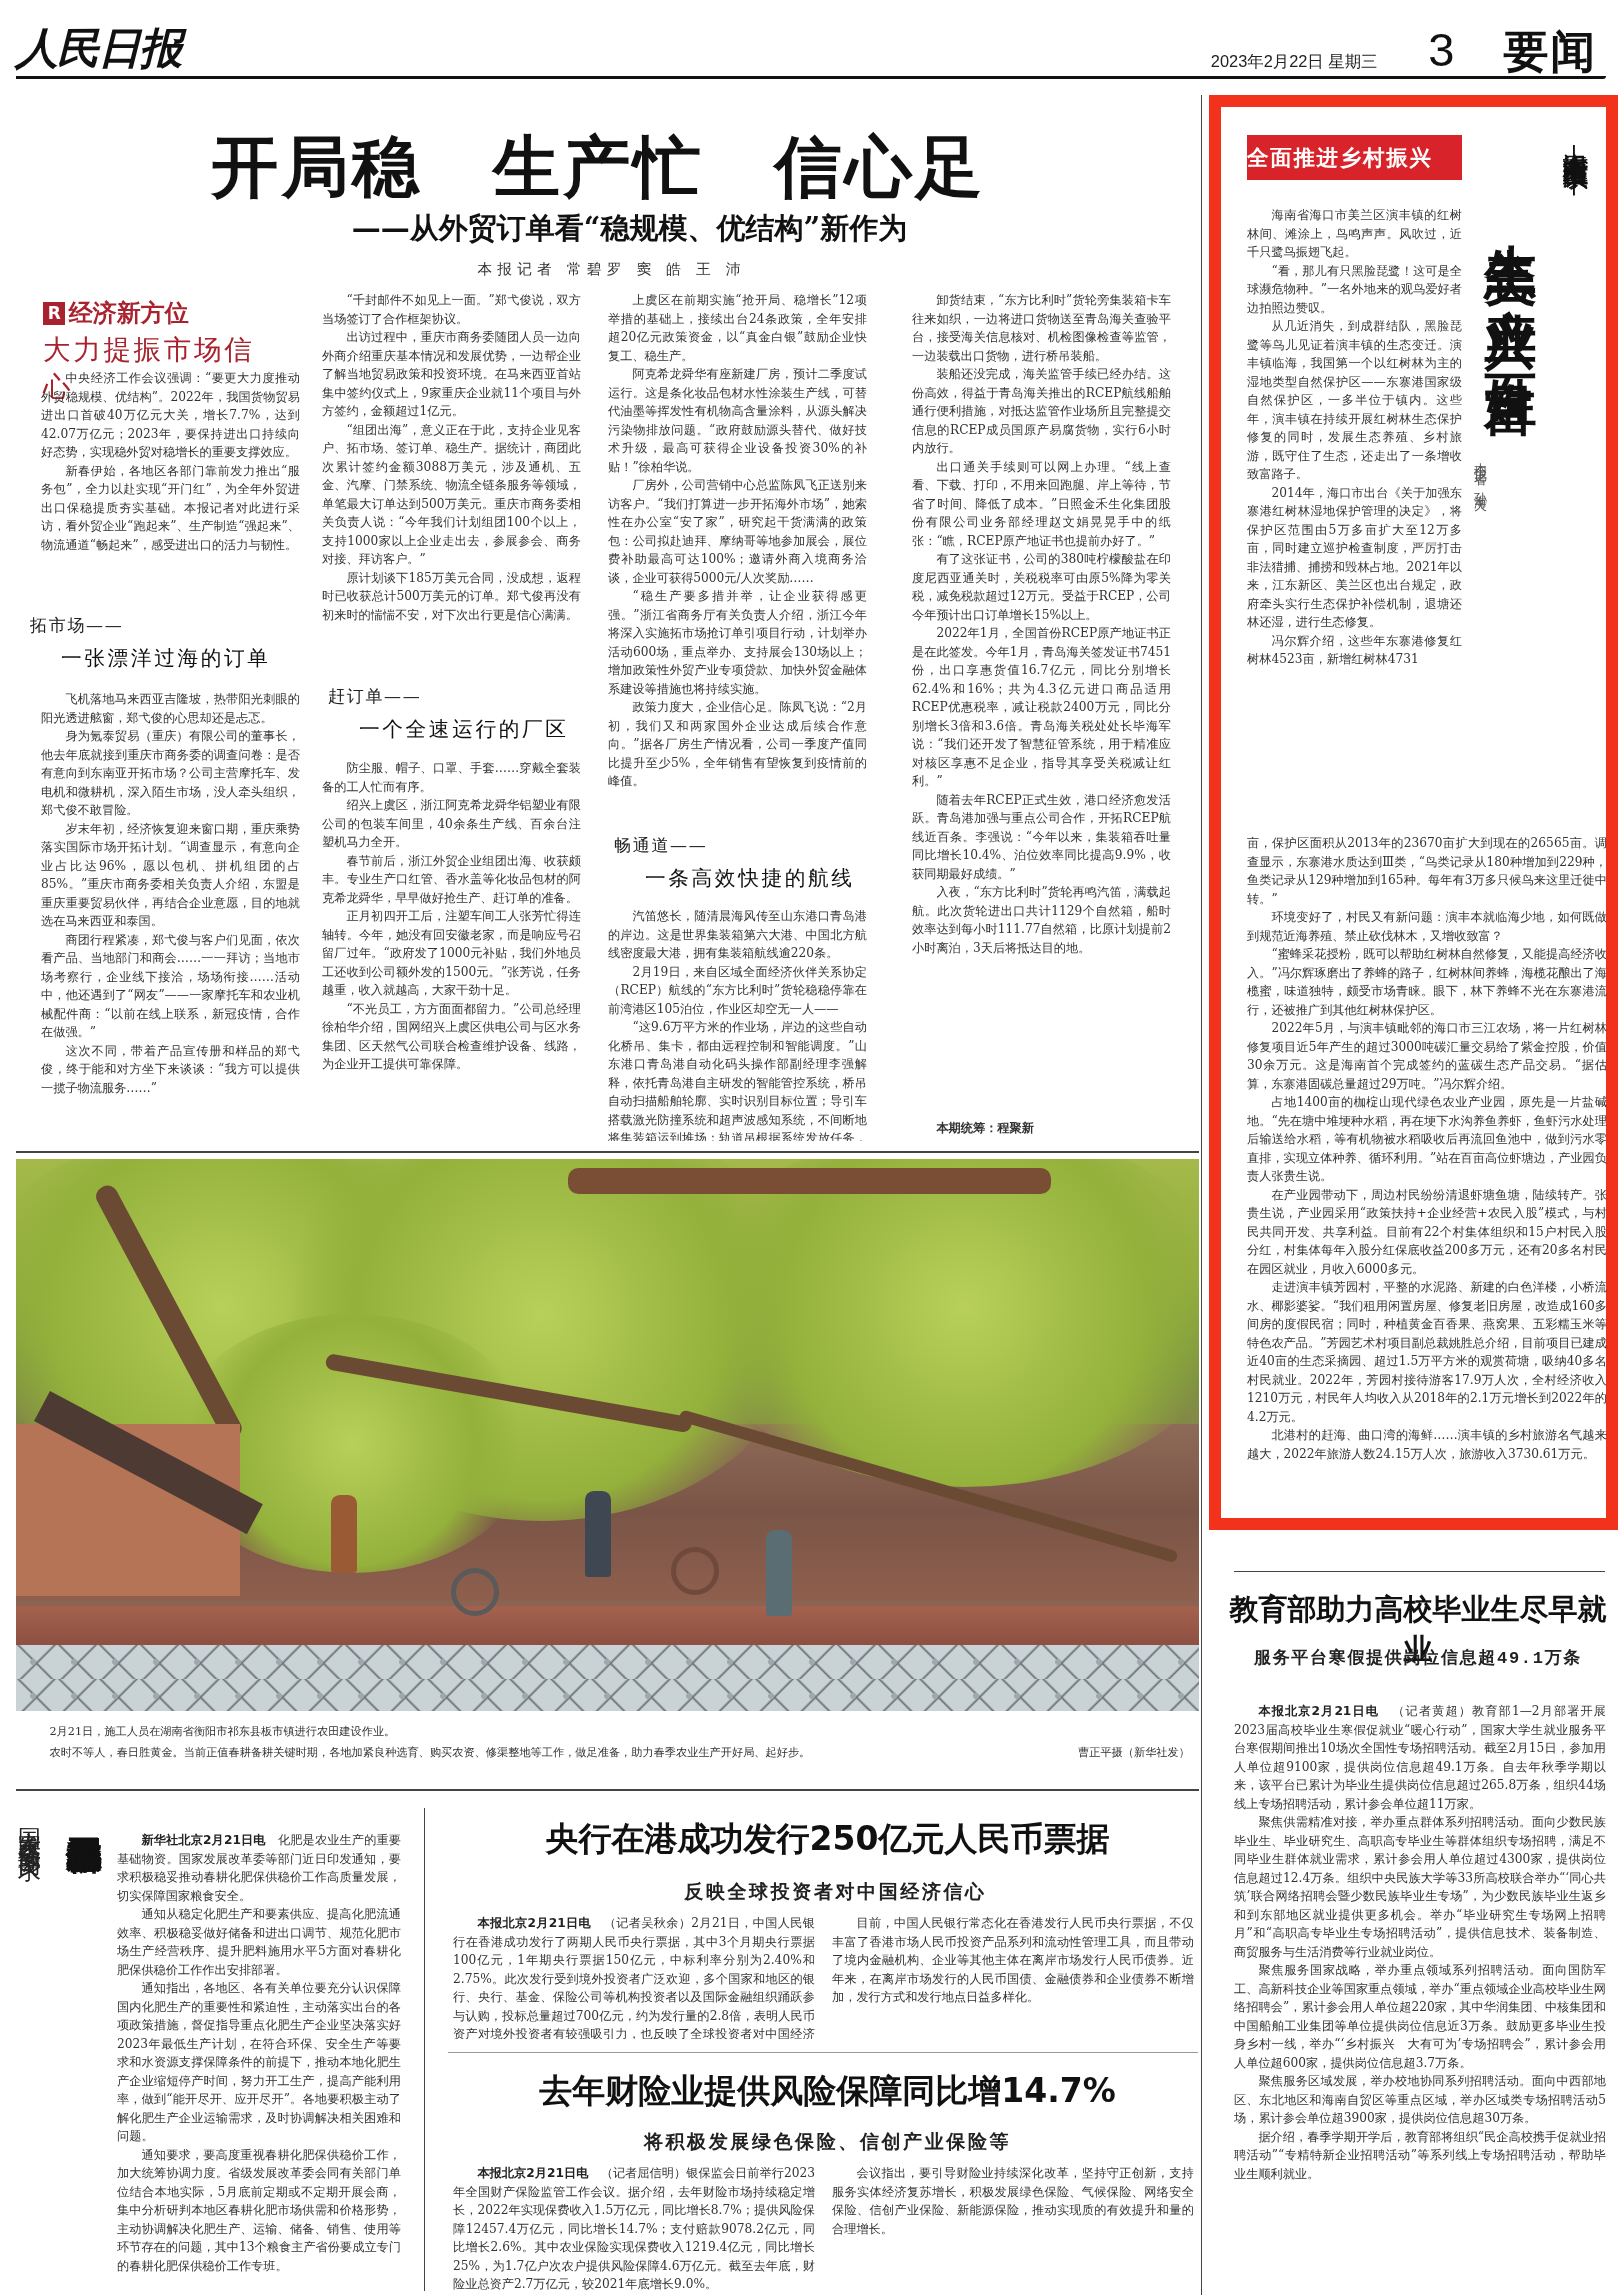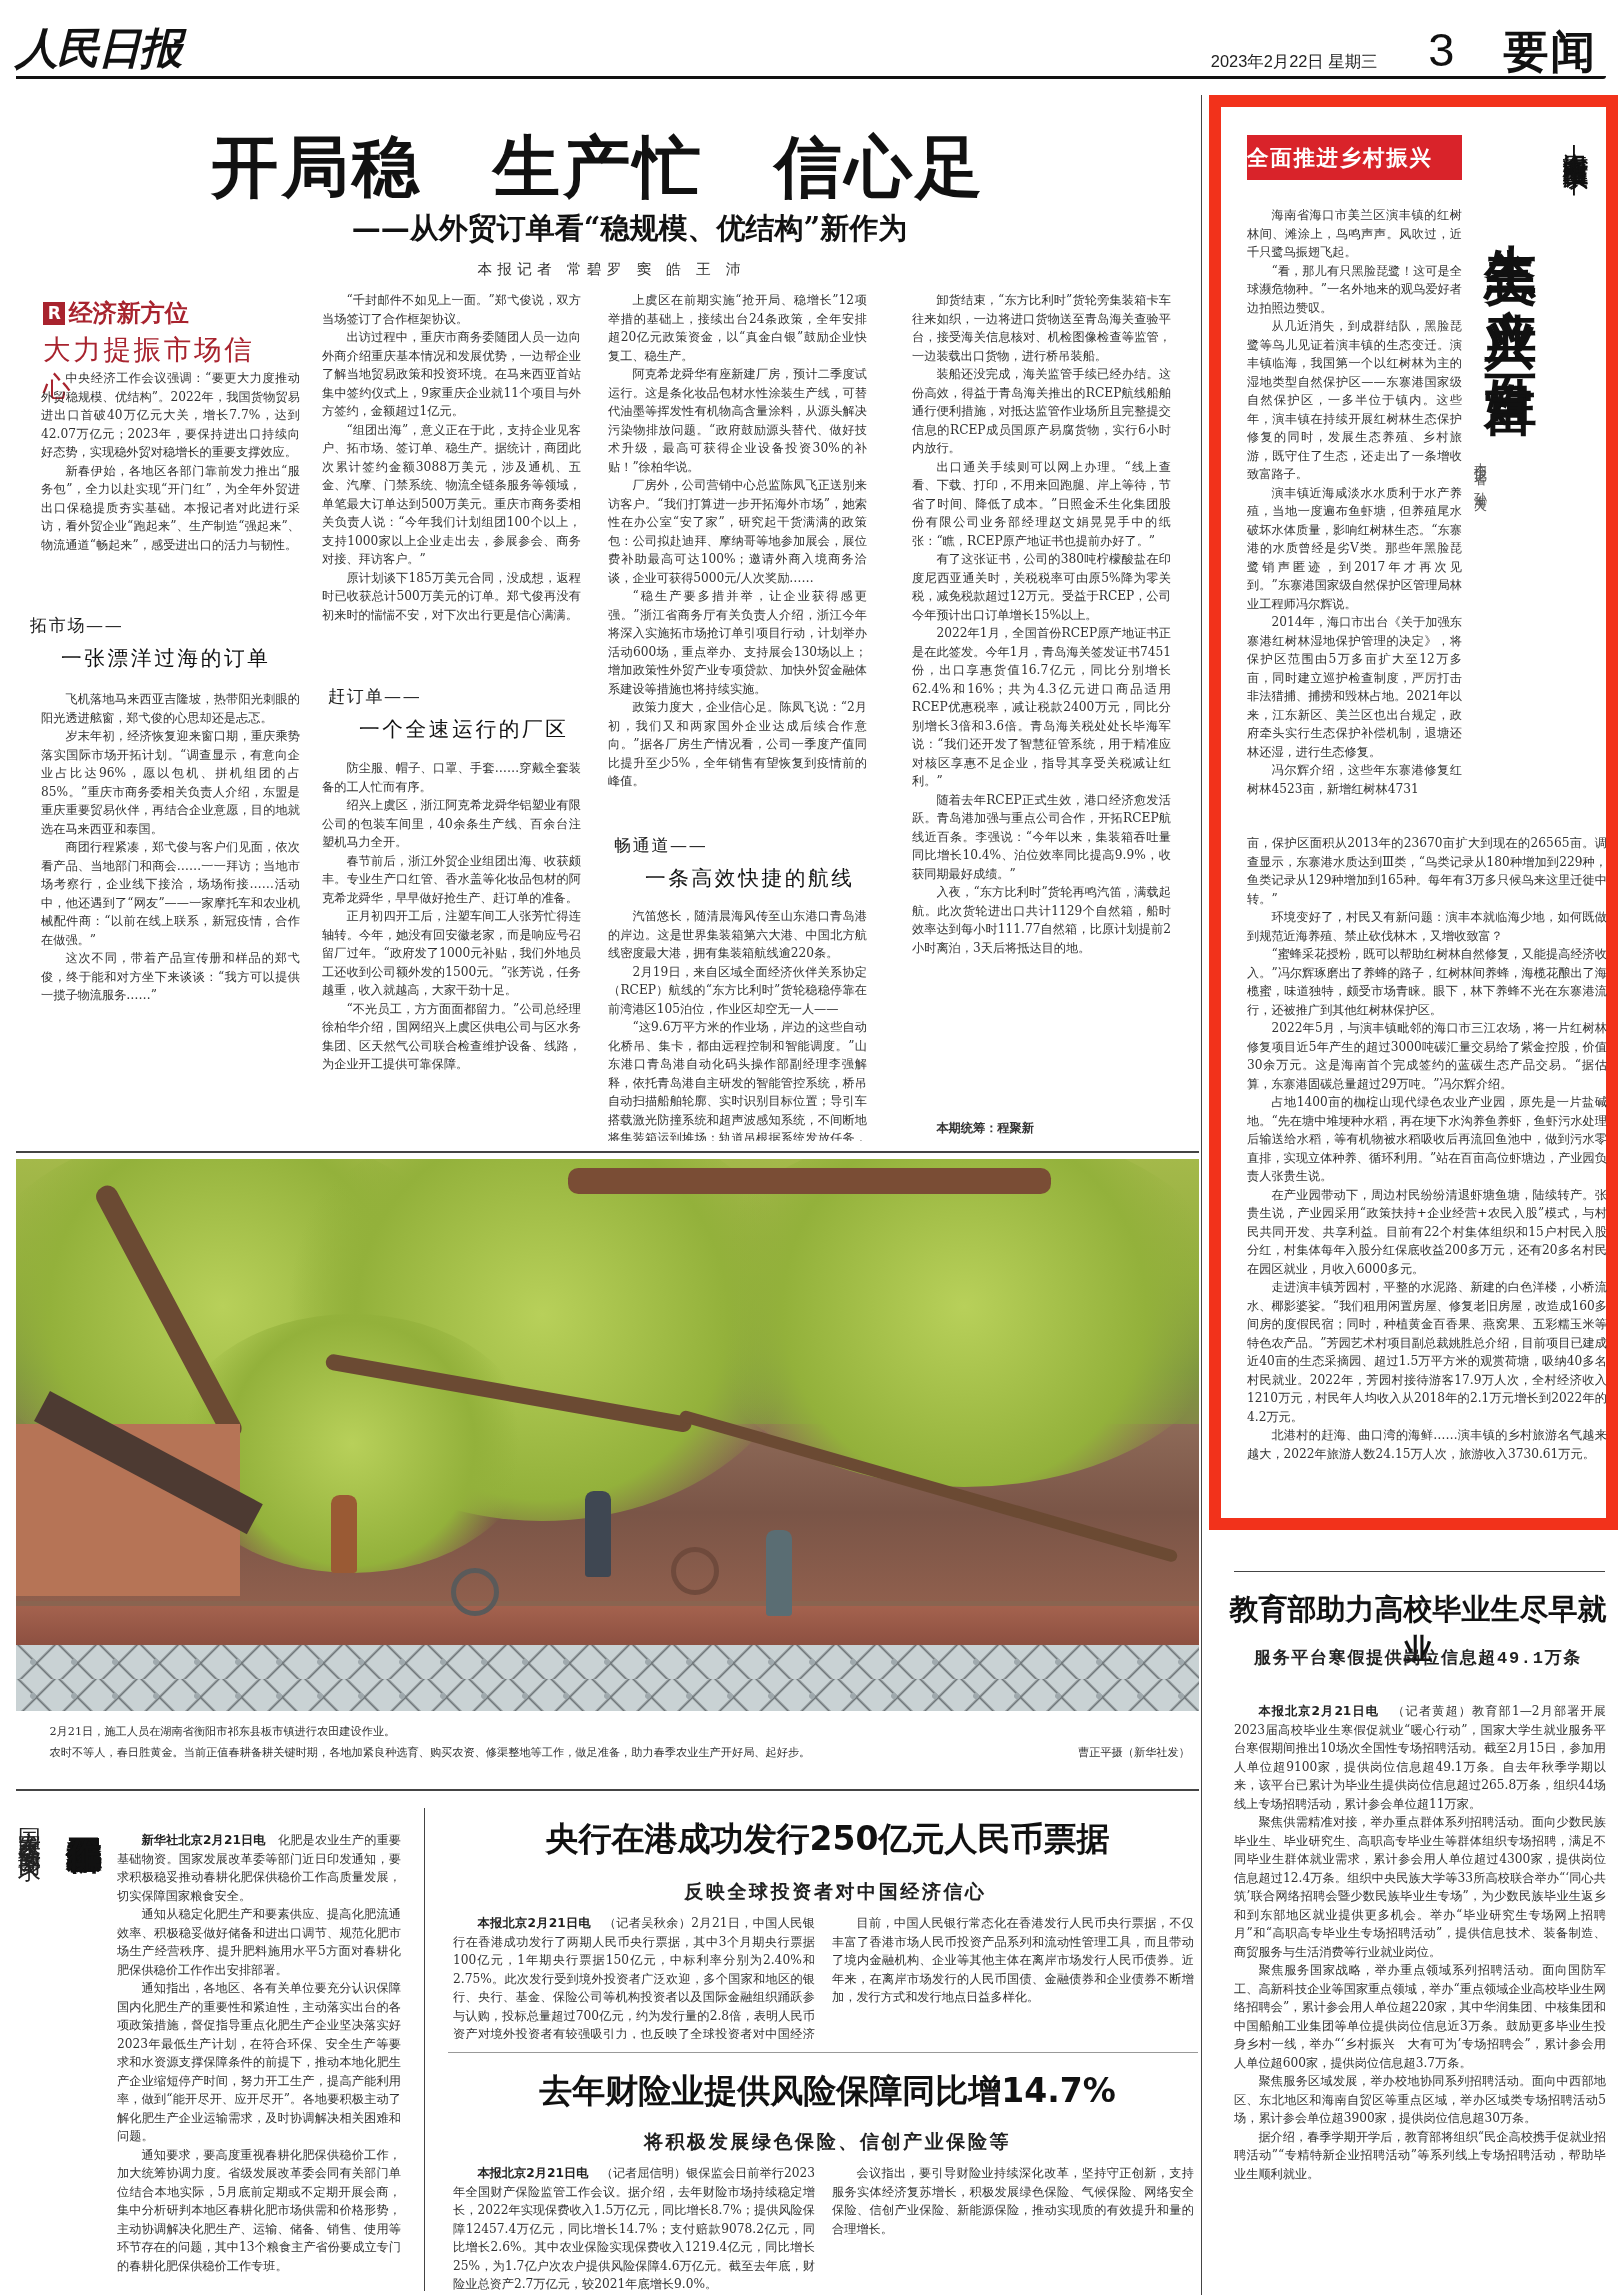--- a/index.html
+++ b/index.html
@@ -90,20 +90,21 @@
 <div class="col" style="left:41px; top:369px; width:259px;">
   <p>中央经济工作会议强调：“要更大力度推动外贸稳规模、优结构”。2022年，我国货物贸易进出口首破40万亿元大关，增长7.7%，达到42.07万亿元；2023年，要保持进出口持续向好态势，实现稳外贸对稳增长的重要支撑效应。</p>
   <p>新春伊始，各地区各部门靠前发力推出“服务包”，全力以赴实现“开门红”，为全年外贸进出口保稳提质夯实基础。本报记者对此进行采访，看外贸企业“跑起来”、生产制造“强起来”、物流通道“畅起来”，感受进出口的活力与韧性。</p>
 </div>
 <div class="subsec" style="left:30px; top:614px; width:276px;">
   <div class="tag">拓市场——</div>
   <div class="title">一张漂洋过海的订单</div>
 </div>
 <div class="col" style="left:41px; top:690px; width:259px; height:453px; overflow:hidden;">
   <p>飞机落地马来西亚吉隆坡，热带阳光刺眼的阳光透进舷窗，郑弋俊的心思却还是忐忑。</p>
+  <p>身为氪泰贸易（重庆）有限公司的董事长，他去年底就接到重庆市商务委的调查问卷：是否有意向到东南亚开拓市场？公司主营摩托车、发电机和微耕机，深入陌生市场，没人牵头组织，郑弋俊不敢冒险。</p>
   <p>岁末年初，经济恢复迎来窗口期，重庆乘势落实国际市场开拓计划。“调查显示，有意向企业占比达96%，愿以包机、拼机组团的占85%。”重庆市商务委相关负责人介绍，东盟是重庆重要贸易伙伴，再结合企业意愿，目的地就选在马来西亚和泰国。</p>
   <p>商团行程紧凑，郑弋俊与客户们见面，依次看产品、当地部门和商会……一一拜访；当地市场考察行，企业线下接洽，场场衔接……活动中，他还遇到了“网友”——一家摩托车和农业机械配件商：“以前在线上联系，新冠疫情，合作在做强。”</p>
   <p>这次不同，带着产品宣传册和样品的郑弋俊，终于能和对方坐下来谈谈：“我方可以提供一揽子物流服务……”</p>
 </div>
 
 <div class="col" style="left:322px; top:291px; width:259px; height:375px; overflow:hidden;">
   <p>“千封邮件不如见上一面。”郑弋俊说，双方当场签订了合作框架协议。</p>
   <p>出访过程中，重庆市商务委随团人员一边向外商介绍重庆基本情况和发展优势，一边帮企业了解当地贸易政策和投资环境。在马来西亚首站集中签约仪式上，9家重庆企业就11个项目与外方签约，金额超过1亿元。</p>
   <p>“组团出海”，意义正在于此，支持企业见客户、拓市场、签订单、稳生产。据统计，商团此次累计签约金额3088万美元，涉及通机、五金、汽摩、门禁系统、物流全链条服务等领域，单笔最大订单达到500万美元。重庆市商务委相关负责人说：“今年我们计划组团100个以上，支持1000家以上企业走出去，参展参会、商务对接、拜访客户。”</p>
   <p>原计划谈下185万美元合同，没成想，返程时已收获总计500万美元的订单。郑弋俊再没有初来时的惴惴不安，对下次出行更是信心满满。</p>
@@ -184,21 +185,20 @@
 <div class="vline" style="left:1201px; top:95px; height:2201px;"></div>
 <section class="redbox">
   <div class="tag">全面推进乡村振兴</div>
   <div class="vertical-sub">海南省海口市美兰区演丰镇——</div>
   <div class="vertical-head">生态美　产业兴　百姓富</div>
   <div class="vertical-byline">本报记者　孙海天</div>
   <div class="col body-top" style="height:621px; overflow:hidden;">
     <p>海南省海口市美兰区演丰镇的红树林间、滩涂上，鸟鸣声声。风吹过，近千只鹭鸟振翅飞起。</p>
     <p>“看，那儿有只黑脸琵鹭！这可是全球濒危物种。”一名外地来的观鸟爱好者边拍照边赞叹。</p>
     <p>从几近消失，到成群结队，黑脸琵鹭等鸟儿见证着演丰镇的生态变迁。演丰镇临海，我国第一个以红树林为主的湿地类型自然保护区——东寨港国家级自然保护区，一多半位于镇内。这些年，演丰镇在持续开展红树林生态保护修复的同时，发展生态养殖、乡村旅游，既守住了生态，还走出了一条增收致富路子。</p>
-    <p>演丰镇近海咸淡水水质利于水产养殖，当地一度遍布鱼虾塘，但养殖尾水破坏水体质量，影响红树林生态。“东寨港的水质曾经是劣V类。那些年黑脸琵鹭销声匿迹，到2017年才再次见到。”东寨港国家级自然保护区管理局林业工程师冯尔辉说。</p>
     <p>2014年，海口市出台《关于加强东寨港红树林湿地保护管理的决定》，将保护区范围由5万多亩扩大至12万多亩，同时建立巡护检查制度，严厉打击非法猎捕、捕捞和毁林占地。2021年以来，江东新区、美兰区也出台规定，政府牵头实行生态保护补偿机制，退塘还林还湿，进行生态修复。</p>
     <p>冯尔辉介绍，这些年东寨港修复红树林4523亩，新增红树林4731</p>
   </div>
   <div class="col body-bottom" style="height:681px; overflow:hidden;">
     <p class="noindent">亩，保护区面积从2013年的23670亩扩大到现在的26565亩。调查显示，东寨港水质达到Ⅲ类，“鸟类记录从180种增加到229种，鱼类记录从129种增加到165种。每年有3万多只候鸟来这里迁徙中转。”</p>
     <p>环境变好了，村民又有新问题：演丰本就临海少地，如何既做到规范近海养殖、禁止砍伐林木，又增收致富？</p>
     <p>“蜜蜂采花授粉，既可以帮助红树林自然修复，又能提高经济收入。”冯尔辉琢磨出了养蜂的路子，红树林间养蜂，海榄花酿出了海榄蜜，味道独特，颇受市场青睐。眼下，林下养蜂不光在东寨港流行，还被推广到其他红树林保护区。</p>
     <p>2022年5月，与演丰镇毗邻的海口市三江农场，将一片红树林修复项目近5年产生的超过3000吨碳汇量交易给了紫金控股，价值30余万元。这是海南首个完成签约的蓝碳生态产品交易。“据估算，东寨港固碳总量超过29万吨。”冯尔辉介绍。</p>
     <p>占地1400亩的枷椗山现代绿色农业产业园，原先是一片盐碱地。“先在塘中堆埂种水稻，再在埂下水沟养鱼养虾，鱼虾污水处理后输送给水稻，等有机物被水稻吸收后再流回鱼池中，做到污水零直排，实现立体种养、循环利用。”站在百亩高位虾塘边，产业园负责人张贵生说。</p>
     <p>在产业园带动下，周边村民纷纷清退虾塘鱼塘，陆续转产。张贵生说，产业园采用“政策扶持+企业经营+农民入股”模式，与村民共同开发、共享利益。目前有22个村集体组织和15户村民入股分红，村集体每年入股分红保底收益200多万元，还有20多名村民在园区就业，月收入6000多元。</p>

